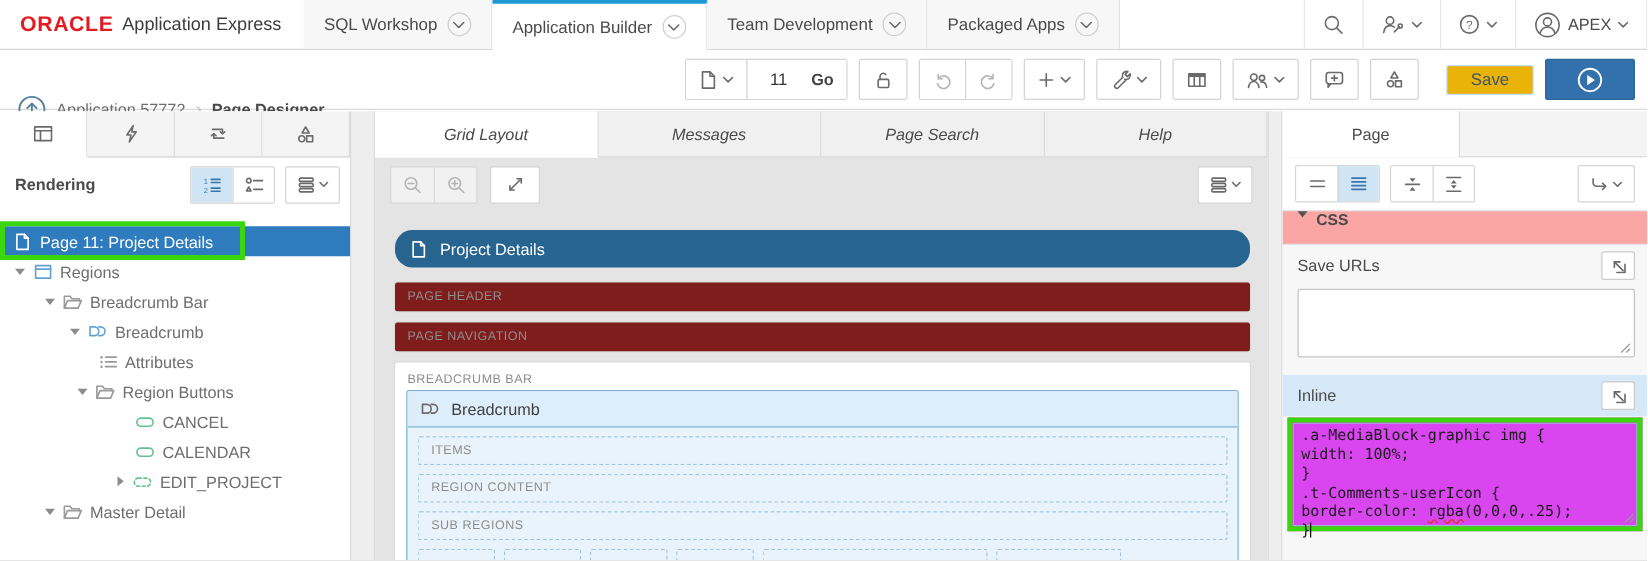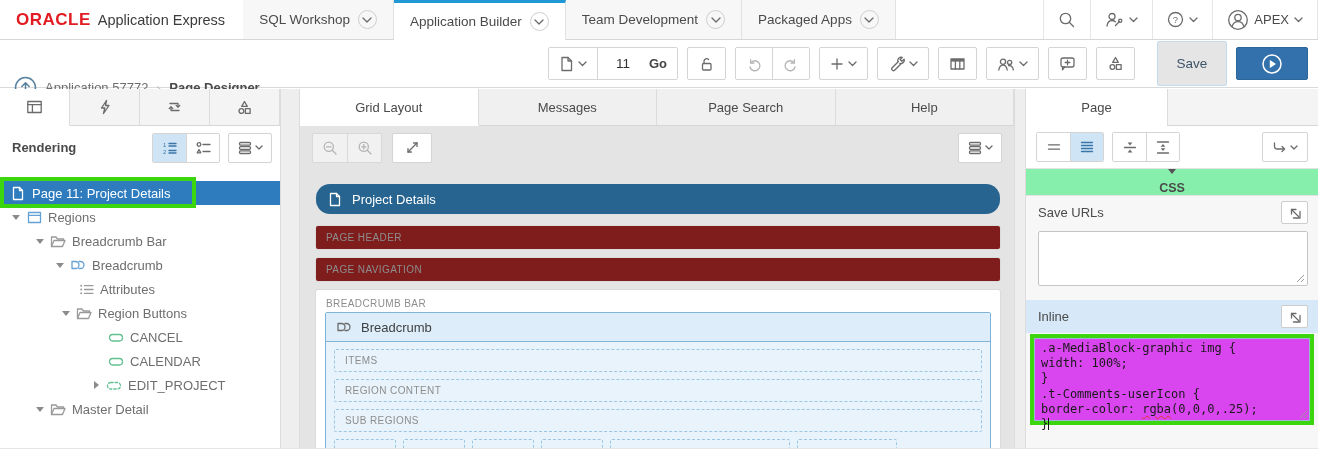--- a/index.html
+++ b/index.html
@@ -29,21 +29,21 @@
   .crumb .sep { color:#c0c0c0; font-size:15px; }
   .crumb .pg-title { font-size:13px; font-weight:bold; color:#4a4a4a; }
   .toolbar .spacer { flex:1; }
   .tb-group { display:flex; align-items:stretch; border:1px solid #d4d4d4; border-radius:2px; height:33px; background:#fff; margin-left:9px; }
   .tb-btn { display:flex; align-items:center; justify-content:center; gap:4px; padding:0 10px; background:#fff; cursor:pointer; color:#6b6b6b; }
   .tb-group .tb-btn + .tb-btn { border-left:1px solid #d4d4d4; }
   .tb-single { border:1px solid #d4d4d4; border-radius:2px; height:33px; margin-left:9px; }
   .pg-num { display:flex; align-items:center; justify-content:flex-end; width:42px; padding:0 9px; font-size:13.5px; color:#333; background:#fff; border-left:1px solid #d4d4d4; }
   .pg-num input { width:100%; border:none; outline:none; text-align:right; font-size:13.5px; color:#333; font-family:"Liberation Sans",sans-serif; }
   .go-btn { font-size:13px; font-weight:bold; color:#444; }
-  .save-btn { margin-left:22px; width:70px; height:45px; background:#e5e5e5; border:1px solid #c3dbee; border-radius:2px;
+  .save-btn { margin-left:22px; width:70px; height:24px; background:#eab308; border:1px solid #c3dbee; border-radius:2px;
               font-size:13.5px; color:#3d5368; display:flex; align-items:center; justify-content:center; cursor:pointer; }
   .run-btn { margin-left:9px; width:72px; height:33px; background:#3271ab; border:1px solid #2d669b; border-radius:2px;
              display:flex; align-items:center; justify-content:center; cursor:pointer; }
 
   
   .main { position:absolute; top:89px; left:0; right:0; bottom:0; display:flex; }
   .splitter { width:20px; background:#eeeeee; border-left:1px solid #dcdcdc; border-right:1px solid #dcdcdc; cursor:col-resize; }
   .splitter.thin { width:12px; }
 
   
@@ -68,21 +68,21 @@
   .tri-right { width:0; height:0; border-top:4.5px solid transparent; border-bottom:4.5px solid transparent; border-left:5.5px solid #8b8b8b; }
   .ticon { width:16px; height:16px; margin:0 6px 0 2px; flex:none; display:flex; align-items:center; justify-content:center; }
   .trow.selected { background:#2e7cbe; color:#fff; }
   .trow.bold { font-weight:bold; color:#555; }
   .green-box { position:absolute; left:0; top:-4px; width:196px; height:31px; border:4px solid #3cd60e; pointer-events:none; z-index:4; }
 
   
   .center-panel { flex:1; background:#e4e4e4; display:flex; flex-direction:column; overflow:hidden; }
   .doc-tabs { display:flex; height:37px; }
   .doc-tab { flex:1; display:flex; align-items:center; justify-content:center; font-size:13px; color:#4a4a4a;
-             background:#f0f0f0; border-right:1px solid #dcdcdc; border-bottom:1px solid #d6d6d6; cursor:pointer; }
+             background:#f0f0f0; border-right:1px solid #dcdcdc; border-bottom:1px solid #d6d6d6; cursor:pointer;font-style:italic; }
   .doc-tab.active { background:#fff; border-bottom:1px solid #fff; }
   .center-tools { display:flex; align-items:center; height:43px; padding:0 12px; }
   .center-tools .spacer { flex:1; }
   .ct-group { display:flex; border:1px solid #d9d9d9; border-radius:2px; height:30px; overflow:hidden; }
   .ct-btn { width:34px; display:flex; align-items:center; justify-content:center; background:#f1f1f1; color:#b5b5b5; cursor:default; }
   .ct-group .ct-btn + .ct-btn { border-left:1px solid #d9d9d9; }
   .ct-single { width:40px; height:30px; margin-left:10px; border:1px solid #d4d4d4; border-radius:2px; background:#fff;
                display:flex; align-items:center; justify-content:center; color:#6b6b6b; cursor:pointer; }
   .canvas { flex:1; padding:15px 14px 0 16px; overflow:hidden; }
   .region-header { height:30px; background:#276490; border-radius:14px; display:flex; align-items:center; gap:10px;
@@ -100,22 +100,22 @@
   .mini-slot-row { display:flex; gap:7px; }
   .mini-slot { border:1px dashed #9cc6e4; border-radius:2px; height:20px; }
 
   
   .right-panel { width:292px; background:#f7f7f7; display:flex; flex-direction:column; overflow:hidden; }
   .rp-tabs { display:flex; height:37px; background:#f4f4f4; border-bottom:1px solid #d6d6d6; }
   .rp-tab { width:142px; display:flex; align-items:center; justify-content:center; font-size:13px; color:#4a4a4a;
             background:#fff; border-right:1px solid #dcdcdc; margin-bottom:-1px; cursor:pointer; }
   .rp-tools { display:flex; align-items:center; height:43px; padding:0 10px; background:#fff; border-bottom:1px solid #e3e3e3; }
   .rp-tools .spacer { flex:1; }
-  .sec-head { height:27px; display:flex; align-items:center; gap:7px; padding:0 12px; background:#86efac;
-              border-bottom:1px solid #e3e3e3; font-size:12.5px; font-weight:bold; color:#4a4a4a; cursor:pointer;flex-direction:column; }
+  .sec-head { height:27px; display:flex; gap:7px; padding:0 12px; background:#fca5a5;
+              border-bottom:1px solid #e3e3e3; font-size:12.5px; font-weight:bold; color:#4a4a4a; cursor:pointer; }
   .sec-tri { width:0; height:0; border-left:4px solid transparent; border-right:4px solid transparent; border-top:5px solid #555; }
   .field-row { display:flex; align-items:center; height:33px; padding:0 10px 0 12px; }
   .field-row .flabel { flex:1; font-size:13px; color:#4a4a4a; }
   .popup-btn { width:27px; height:23px; border:1px solid #cccccc; border-radius:2px; background:#fff;
                display:flex; align-items:center; justify-content:center; color:#6b6b6b; cursor:pointer; }
   .file-ta { display:block; margin:2px 10px 8px 12px; width:270px; height:55px; background:#fff; border:1px solid #c5c5c5;
              border-radius:2px; resize:none; position:relative; }
   .resize-corner { position:absolute; right:2px; bottom:2px; width:9px; height:9px; pointer-events:none; }
   .inline-row { background:#d7e9f8; margin-top:6px; }
   .code-wrap { margin:1px 4px 0 4px; border:4px solid #3cd60e; background:#d946ef; position:relative;

